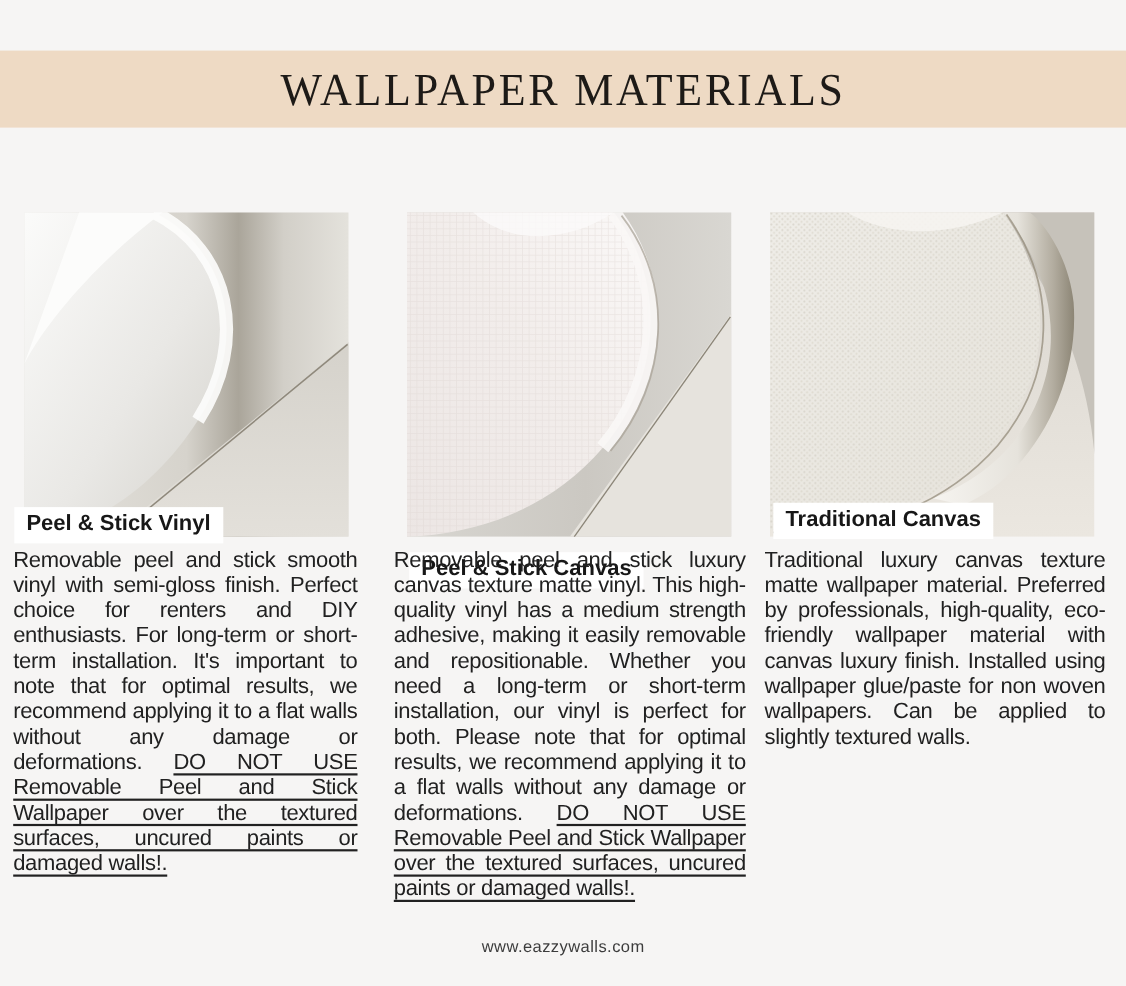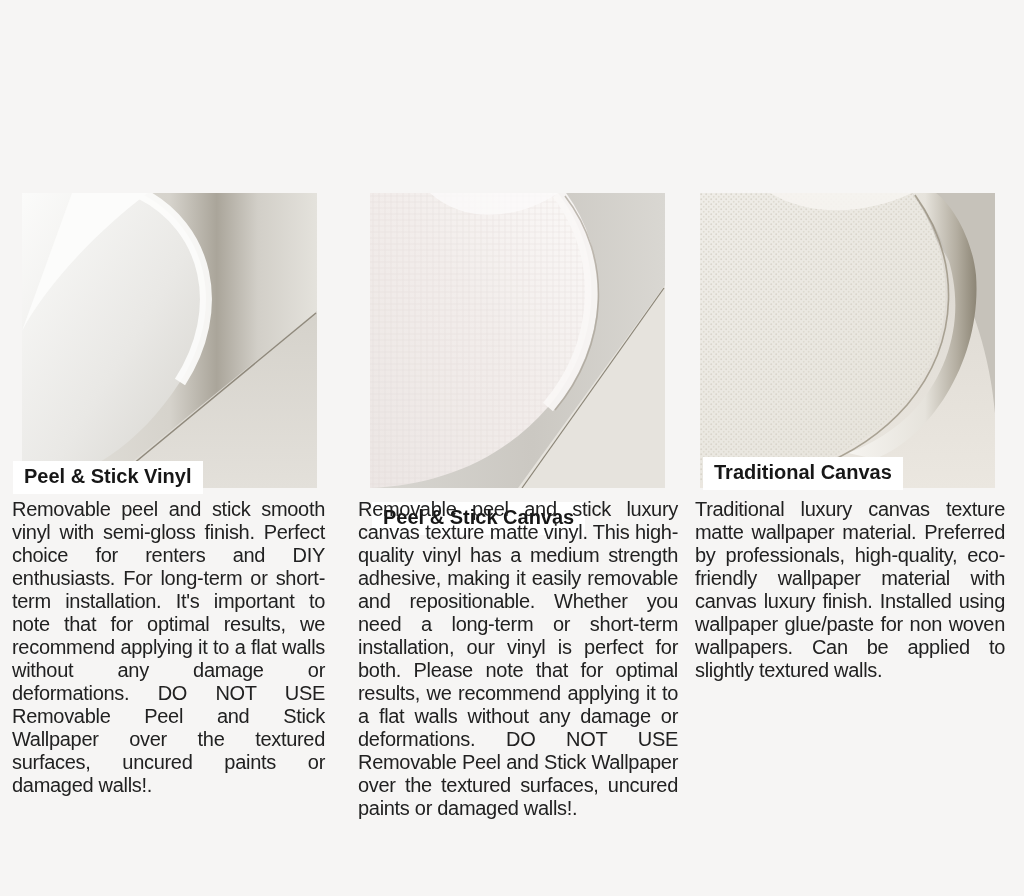--- a/index.html
+++ b/index.html
@@ -67,40 +67,44 @@
   .textblock {
     position: absolute;
     top: 305px; left: 0; right: 0;
     font-size: 20px;
     line-height: 23px;
     letter-spacing: -0.3px;
     color: #212121;
     text-align: justify;
   }
   .textblock .warning {
+    text-decoration: underline;
     text-decoration-thickness: 1.8px;
     text-underline-offset: 4px;
   }
 
   
   .site-footer {
     position: absolute;
     left: 0; top: 852px;
     width: 100%;
     text-align: center;
     font-size: 15px;
     letter-spacing: 0.4px;
     color: #3c3c3c;
   }
 </style>
 </head>
 <body>
 
 <div class="page">
 
+  <header class="banner">
+    <h1>WALLPAPER MATERIALS</h1>
+  </header>
 
   <article class="card c1">
     <figure class="photo">
       <svg viewBox="0 0 295 295" aria-hidden="true">
         <defs>
           <linearGradient id="v-bg" x1="0" y1="0" x2="1" y2="0">
             <stop offset="0" stop-color="#e6e4df"></stop>
             <stop offset="0.50" stop-color="#d6d3cc"></stop>
             <stop offset="0.66" stop-color="#aaa59a"></stop>
             <stop offset="0.80" stop-color="#d2cfc8"></stop>
@@ -198,14 +202,17 @@
         <path d="M70,0 L212,0 C165,22 110,24 70,0 Z" fill="#f7f5f1" opacity="0.85"></path>
       </svg>
     </figure>
     <div class="tag">Traditional Canvas</div>
     <div class="textblock">
       <span>Traditional luxury canvas texture matte wallpaper material. Preferred by professionals, high-quality, eco-friendly wallpaper material with canvas luxury finish. Installed using wallpaper glue/paste for non woven wallpapers. Can be applied to slightly textured walls.</span>
       <span class="warning"></span>
     </div>
   </article>
 
+  <footer class="site-footer">
+    <span>www.eazzywalls.com</span>
+  </footer>
 
 </div>
 
 </body></html>

